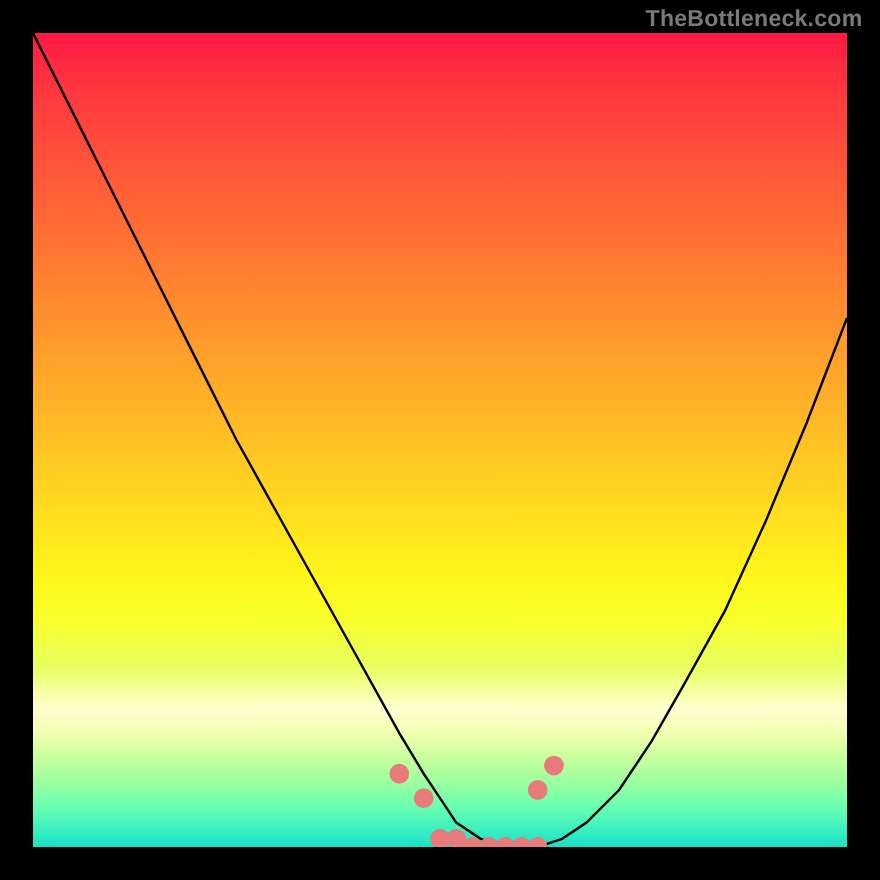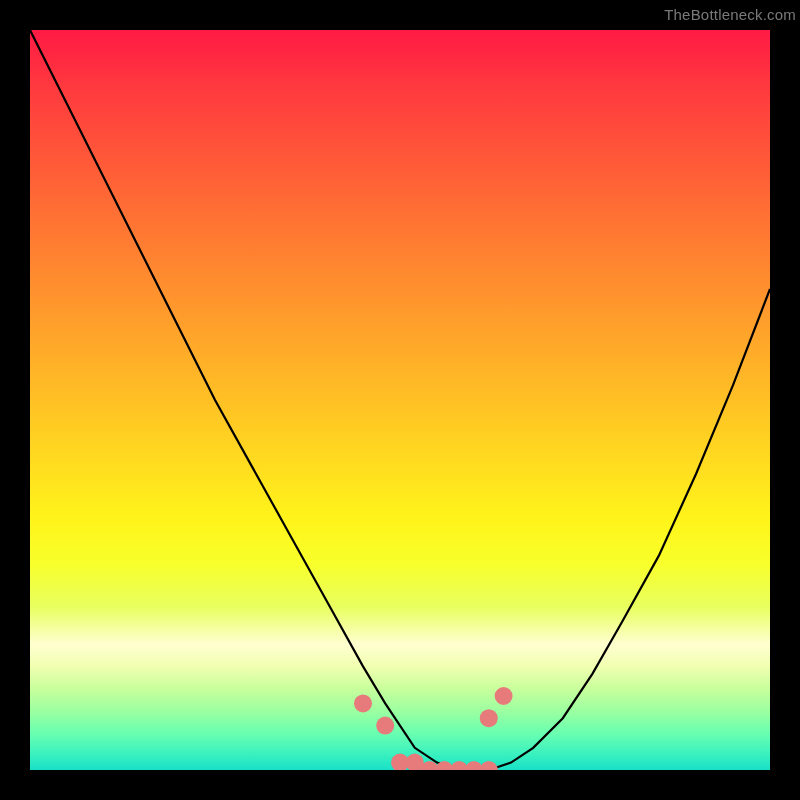--- a/index.html
+++ b/index.html
@@ -48,25 +48,26 @@
       #18e0c8 100%
     );
   }
   .curve {
     position: absolute;
     inset: 0;
   }
   .watermark {
     position: absolute;
     top: 6px;
-    right: 4px;
+    right: 16px;
     color: #7a7a7a;
-    font-size: 15px;
+    font-size: 21px;
     letter-spacing: 0.2px;
     user-select: none;
+    font-weight: bold;
   }
 </style>
 </head>
 <body>
 
 <div class="frame">
   <div class="plot">
     <div class="bg"></div>
     <svg class="curve" viewBox="0 0 740 740" preserveAspectRatio="none">
       <path id="curve-path" d="M0.00 0.00 L37.00 74.00 L74.00 148.00 L111.00 222.00 L148.00 296.00 L185.00 370.00 L222.00 436.60 L259.00 503.20 L296.00 569.80 L333.00 636.40 L355.20 673.40 L370.00 695.60 L384.80 717.80 L407.00 732.60 L429.20 740.00 L444.00 740.00 L458.80 740.00 L481.00 732.60 L503.20 717.80 L532.80 688.20 L562.40 643.80 L592.00 592.00 L629.00 525.40 L666.00 444.00 L703.00 355.20 L740.00 259.00" fill="none" stroke="#000000" stroke-width="2.2"></path>

